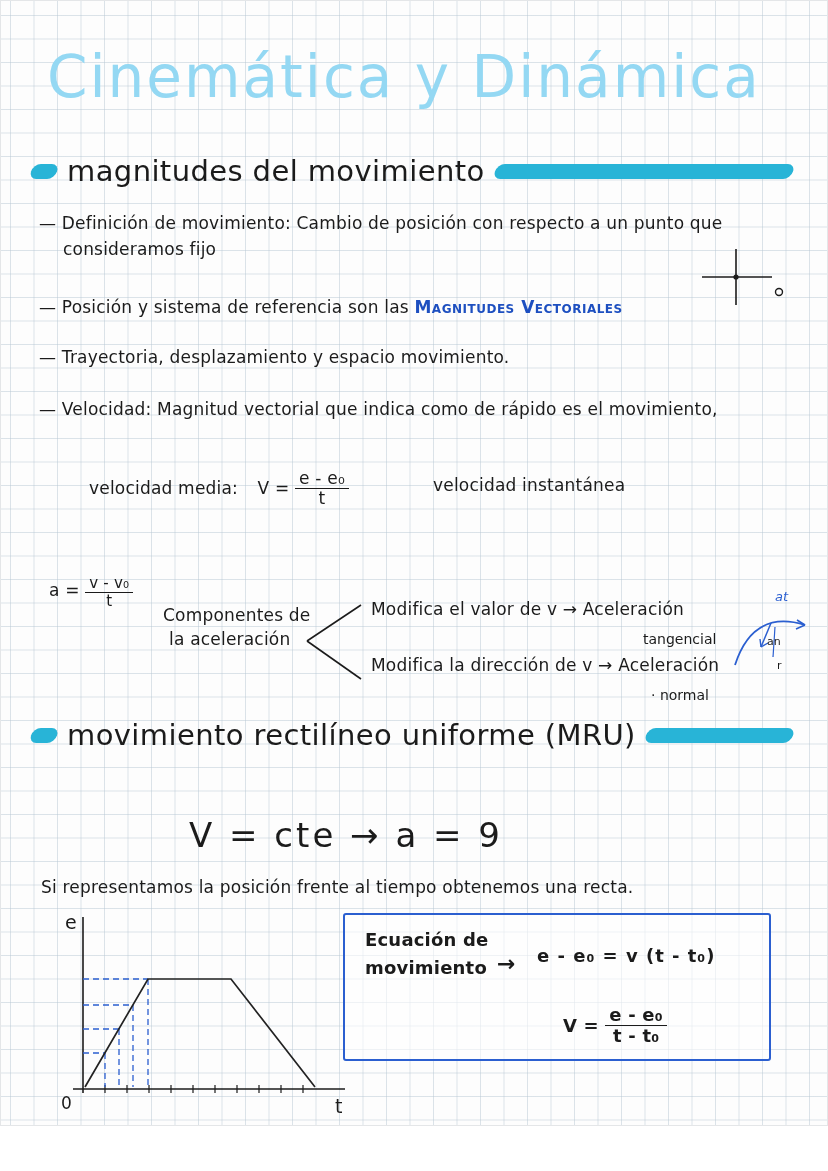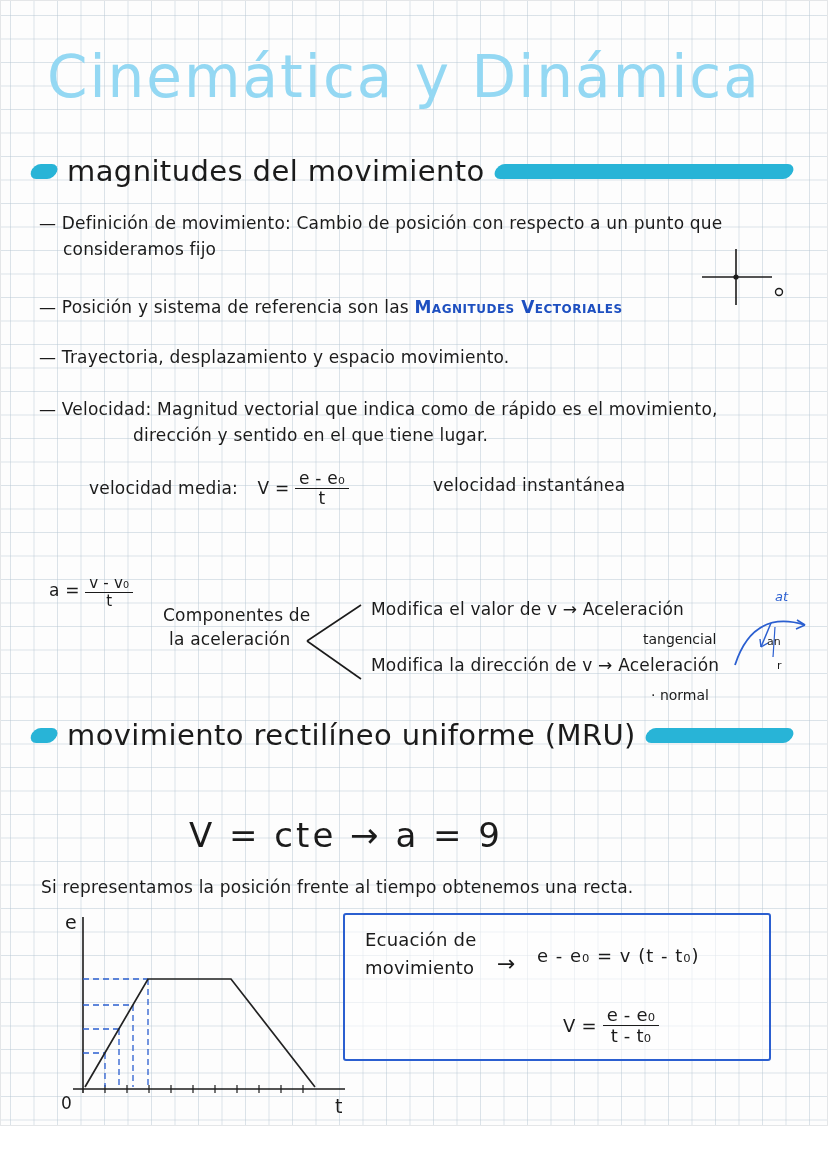--- a/index.html
+++ b/index.html
@@ -35,20 +35,21 @@
   .smallcaps { font-variant:small-caps; font-weight:600; letter-spacing:.5px; }
   .frac { display:inline-block; text-align:center; vertical-align:-10px; line-height:1.1; }
   .frac .num { display:block; border-bottom:1.6px solid #1b1b1b; padding:0 4px; }
   .frac .den { display:block; padding:0 4px; }
   .subnote { position:absolute; font-size:14px; white-space:nowrap;margin-top:8px; }
   .formula-big { position:absolute; font-size:34px; letter-spacing:3px; white-space:nowrap; }
   .eq-box {
     position:absolute; left:342px; top:912px; width:428px; height:148px;
     border:2.5px solid #2b5fd0; border-radius:3px;
     background:rgba(255,255,255,.55);
+    font-weight:bold;
   }
   .eq-box .line { font-size:18px; }
   svg { font-family:"DejaVu Sans", sans-serif; }
   svg text { fill:#1b1b1b; }
   svg text.blue-t { fill:#2b5fd0; }
 </style>
 </head>
 <body>
 
 <div class="page">
@@ -71,21 +72,20 @@
   <svg class="abs" style="left:683px; top:246px;" width="110" height="64" viewBox="0 0 110 64">
     <line x1="52" y1="2" x2="52" y2="58" stroke="#1b1b1b" stroke-width="1.6"></line>
     <line x1="18" y1="30" x2="88" y2="30" stroke="#1b1b1b" stroke-width="1.6"></line>
     <circle cx="52" cy="30" r="2.6" fill="#1b1b1b"></circle>
     <circle cx="95" cy="45" r="3.5" fill="none" stroke="#1b1b1b" stroke-width="1.4"></circle>
   </svg>
 
   <div class="line" style="left:38px; top:346px;">— Trayectoria, desplazamiento y espacio movimiento.</div>
 
   <div class="line" style="left:38px; top:398px;">— Velocidad: Magnitud vectorial que indica como de rápido es el movimiento,</div>
-  <div class="line" style="left:132px; top:424px;">dirección y sentido en el que tiene lugar.</div>
 
   <div class="line" style="left:88px; top:468px;">
     <span>velocidad media:</span>
     <span style="margin-left:14px;">V =</span>
     <span class="frac">
       <span class="num">e - e₀</span>
       <span class="den">t</span>
     </span>
   </div>
   <div class="line" style="left:432px; top:474px;">velocidad instantánea</div>

